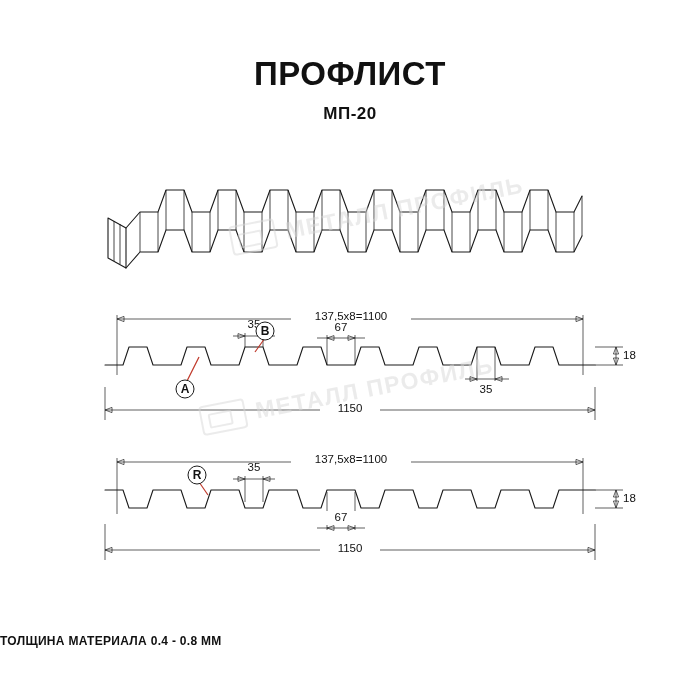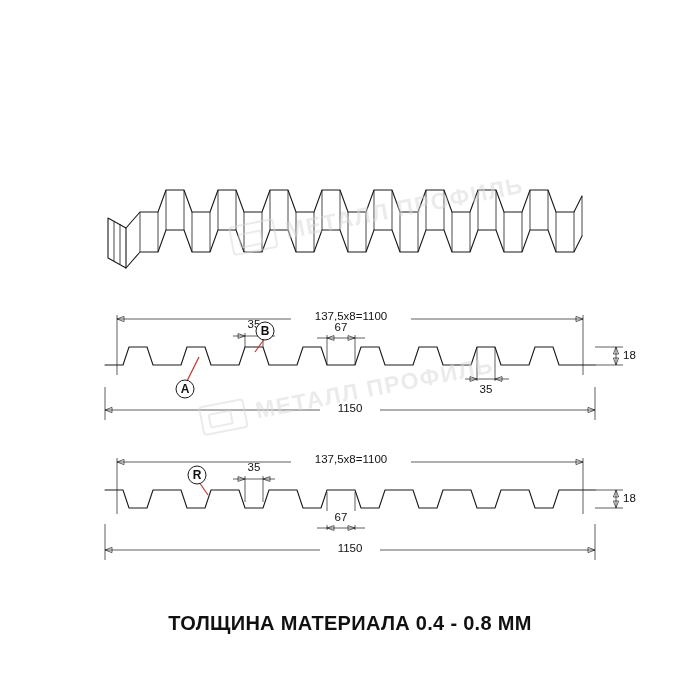--- a/index.html
+++ b/index.html
@@ -41,23 +41,23 @@
     font-weight: bold;
     color: #111;
     letter-spacing: 0.5px;
   }
 
   
   .footer-note {
     position: absolute;
     left: 0;
     right: 0;
-    top: 612px;
-    text-align: center;
-    font-size: 20px;
+    top: 634px;
+    text-align: left;
+    font-size: 12px;
     font-weight: bold;
     letter-spacing: 0.3px;
     color: #111;
   }
 
   
   .drawing {
     position: absolute;
   }
   #iso-view {
@@ -138,20 +138,24 @@
   }
   .wm-row { display: flex; align-items: center; }
   #watermark-1 { left: 228px; top: 198px; transform: rotate(-11deg); }
   #watermark-2 { left: 198px; top: 378px; transform: rotate(-11deg); }
 </style>
 </head>
 <body>
 
 <div class="page">
 
+  <div class="title-block">
+    <div class="title-main">ПРОФЛИСТ</div>
+    <div class="title-sub">МП-20</div>
+  </div>
 
   <div class="drawing" id="iso-view">
     <svg width="500" height="125" viewBox="0 0 500 125">
 
       <path class="ln" d="M8 58 L8 98 L26 108 L26 68 Z"></path>
       <path class="ln-thin" d="M14 61 L14 101"></path>
       <path class="ln-thin" d="M20 64 L20 104"></path>
 
       <path class="ln" d="M26 68
         L40 52 L58 52 L66 30

